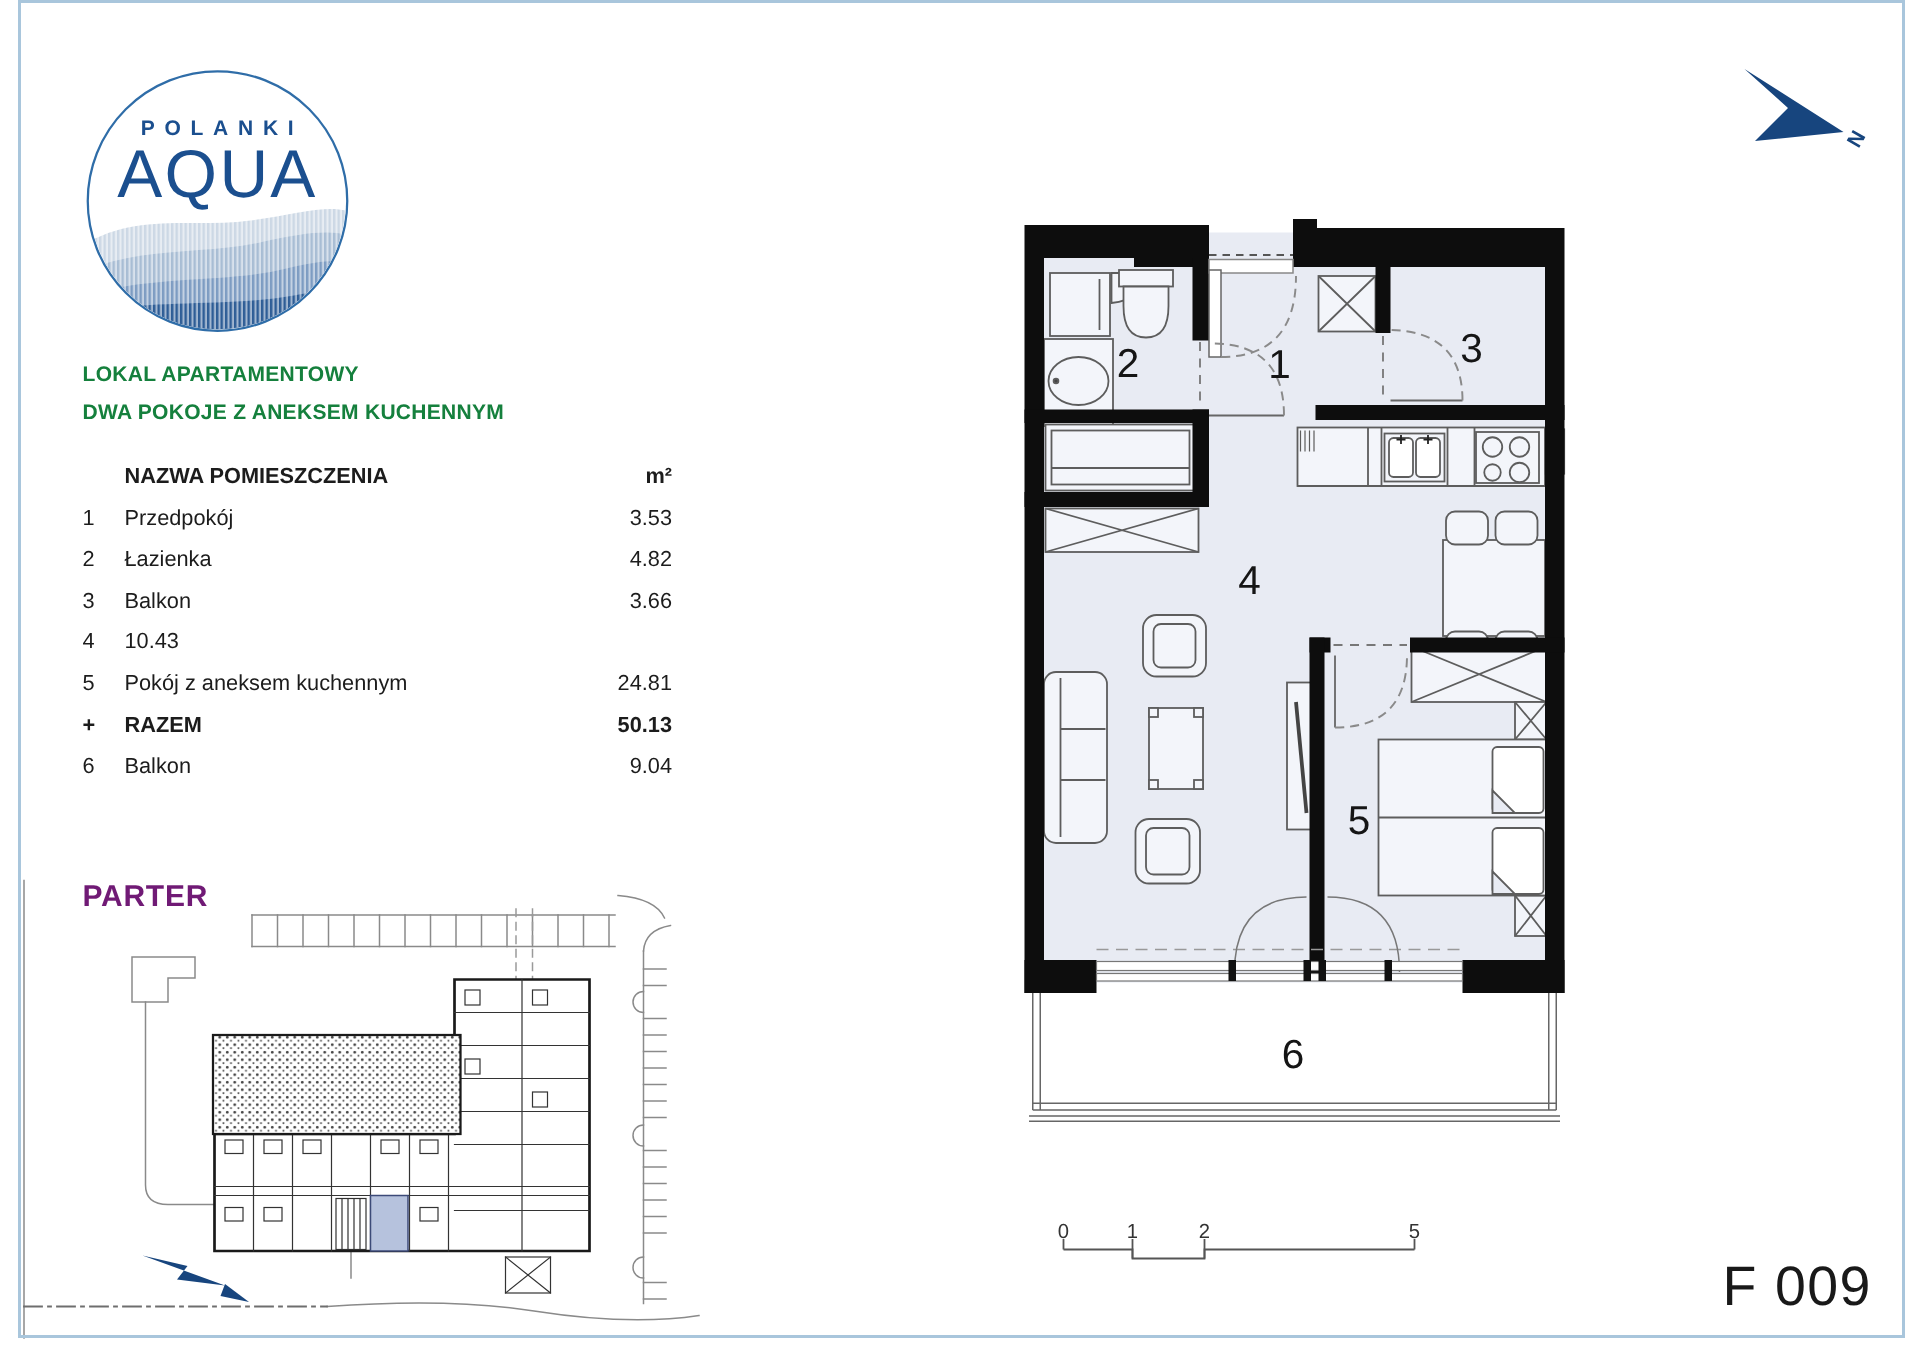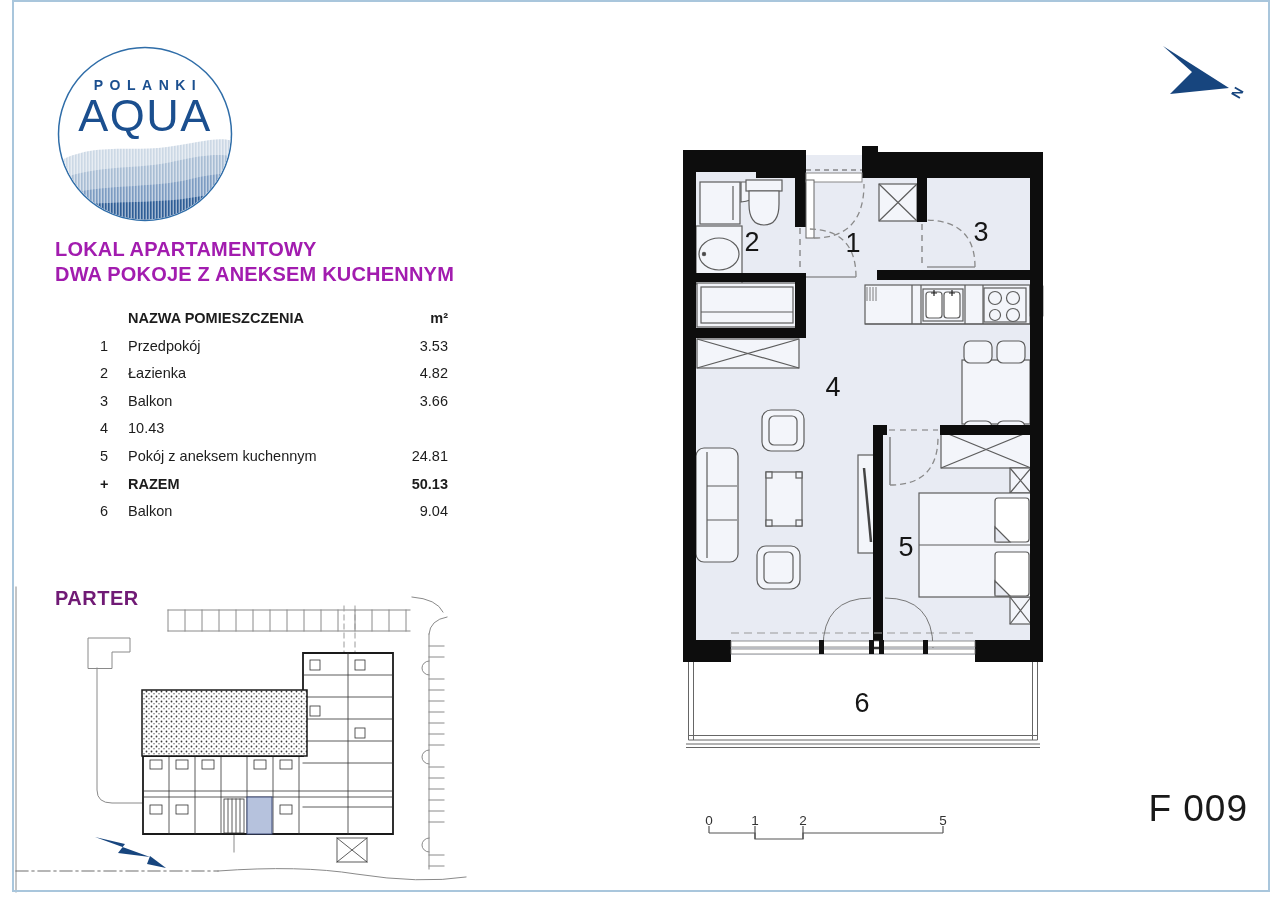--- a/index.html
+++ b/index.html
@@ -1,33 +1,33 @@
 <!DOCTYPE html>
 <html><head>
 <meta charset="utf-8">
 <style>
   html,body{margin:0;padding:0;}
   body{width:1280px;height:900px;position:relative;background:#ffffff;
        font-family:"Liberation Sans",sans-serif;overflow:hidden;}
   .frame{position:absolute;left:12px;top:0;right:10px;bottom:8px;
          border:2px solid #a9c6dc;pointer-events:none;}
   svg{position:absolute;left:0;top:0;}
-  .title-block{position:absolute;left:55px;top:237px;color:#a21caf;
-               font-size:20px;font-weight:bold;line-height:24.5px;letter-spacing:.2px;}
+  .title-block{position:absolute;left:55px;top:237px;color:#15803d;
+               font-size:14px;font-weight:bold;line-height:24.5px;letter-spacing:.2px;}
   .rooms-table{position:absolute;left:55px;top:305px;width:393px;
                font-size:14.5px;color:#1c1c1c;}
-  .trow{display:flex;line-height:27.6px;margin-left:45px;}
+  .trow{display:flex;line-height:27.6px;}
   .trow .no{width:28px;}
   .trow .nm{flex:1;}
   .trow .ar{text-align:right;}
   .thead{font-weight:bold;}
   .tbold{font-weight:bold;}
   .parter-label{position:absolute;left:55px;top:587px;font-size:20px;
                 font-weight:bold;color:#701a75;letter-spacing:.5px;}
-  .unit-code{position:absolute;right:32px;top:788px;font-size:37px;
+  .unit-code{position:absolute;right:32px;top:837px;font-size:37px;
              color:#191919;letter-spacing:1px;}
   .roomnum{font-size:27px;fill:#151515;}
   .scalenum{font-size:13.5px;fill:#333;}
   .logotop{font-size:14px;font-weight:bold;fill:#1b4f8f;letter-spacing:6.5px;}
   .logomain{font-size:45px;fill:#1b4f8f;letter-spacing:1.5px;}
   .nletter{font-size:14px;font-weight:bold;fill:#17457e;}
 </style>
 </head>
 <body>
 

